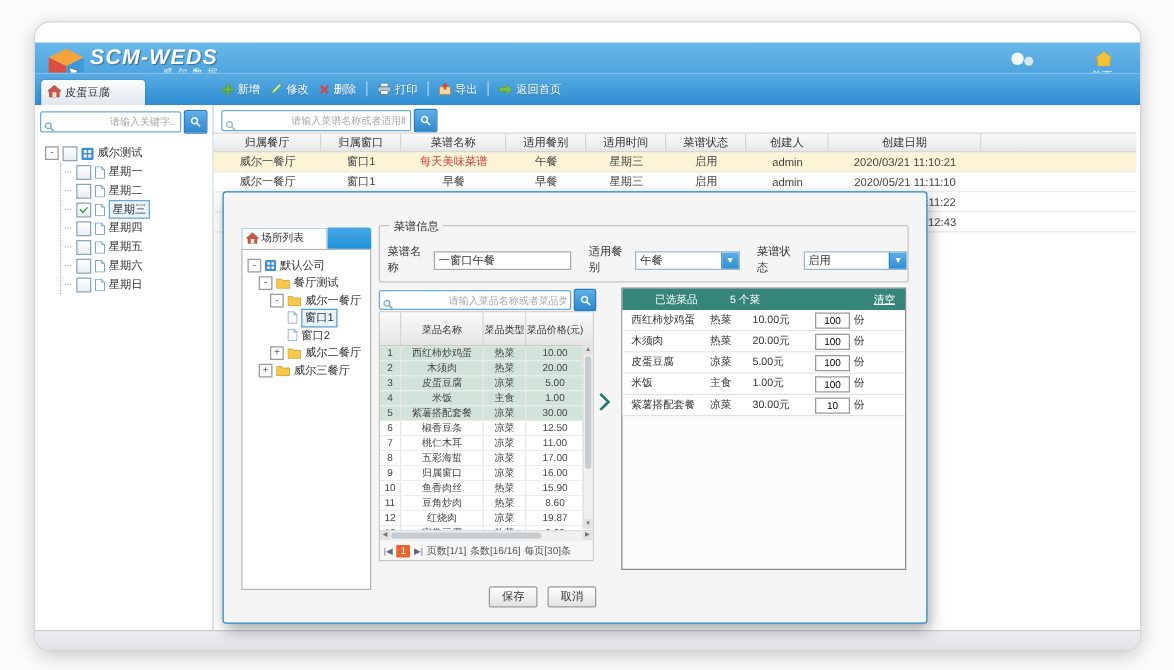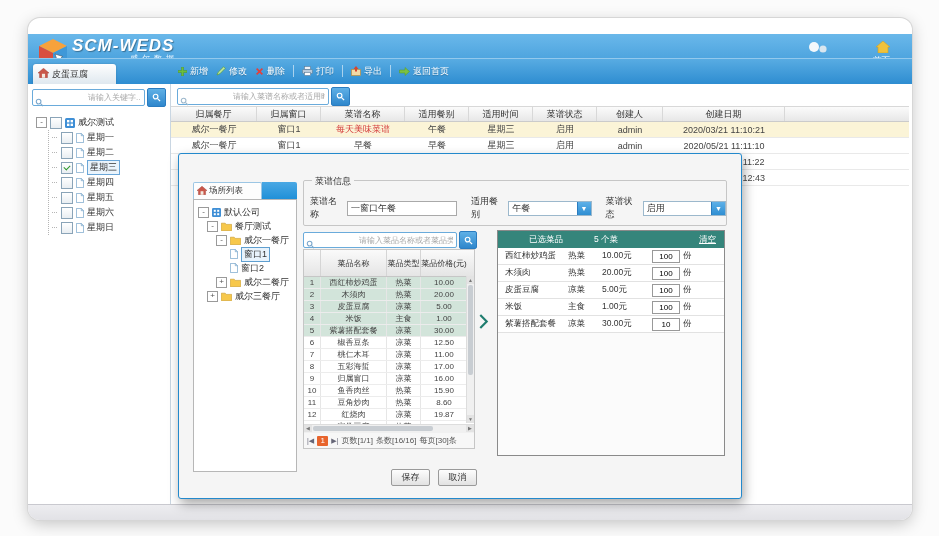--- a/index.html
+++ b/index.html
@@ -113,21 +113,21 @@
   .hscroll .sa.left{left:0}.hscroll .sa.right{right:0}
   .hscroll .sthumb{position:absolute;left:9px;top:1px;width:120px;height:5px;background:#c8cdd2;border-radius:2px;cursor:pointer;}
   .pager{height:15px;display:flex;align-items:center;gap:3px;font-size:8px;color:#555;padding-left:3px;background:#f7f7f7;}
   .pg-arrow{color:#667;font-size:7px;cursor:pointer;}
   .pg-cur{min-width:9px;height:10px;background:#e8642c;color:#fff;text-align:center;line-height:10px;border-radius:1px;padding:0 1px;cursor:pointer;}
 
   .move-btn{position:absolute;left:299px;top:160px;cursor:pointer;}
 
   .seltable{position:absolute;left:318px;top:76px;width:228px;height:226px;border:1px solid #8a8a8a;background:#fbfbfb;box-sizing:border-box;}
   .st-head{height:17px;background:#35857b;display:flex;align-items:center;color:#fff;font-size:8.5px;}
-  .st-title{width:96px;text-align:center;}
+  .st-title{width:86px;text-align:center;}
   .st-count{width:66px;}
   .st-clear{margin-left:auto;margin-right:8px;text-decoration:underline;cursor:pointer;}
   .st-row{display:flex;align-items:center;height:16px;border-bottom:1px solid #e2e2e2;background:#fff;font-size:8.5px;color:#333;}
   .st-name{width:70px;padding-left:7px;box-sizing:border-box;white-space:nowrap;overflow:hidden;}
   .st-type{width:34px;}
   .st-price{width:50px;}
   .qty-input{width:26px;height:11px;border:1px solid #999;font-size:8px;text-align:center;font-family:inherit;outline:none;padding:0;margin-right:3px;}
   .st-unit{font-size:8.5px;}
 
   .modal-buttons{position:absolute;left:212px;top:315px;display:flex;gap:8px;}

